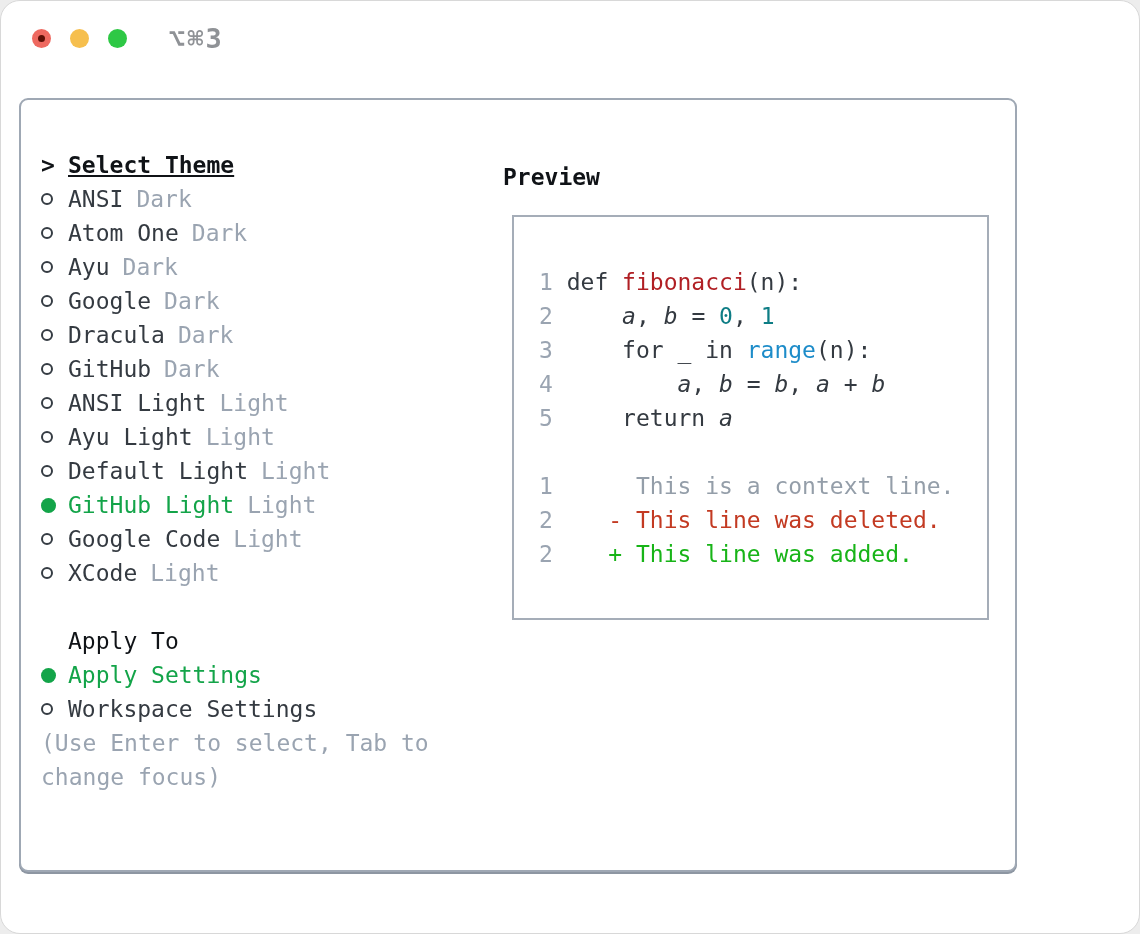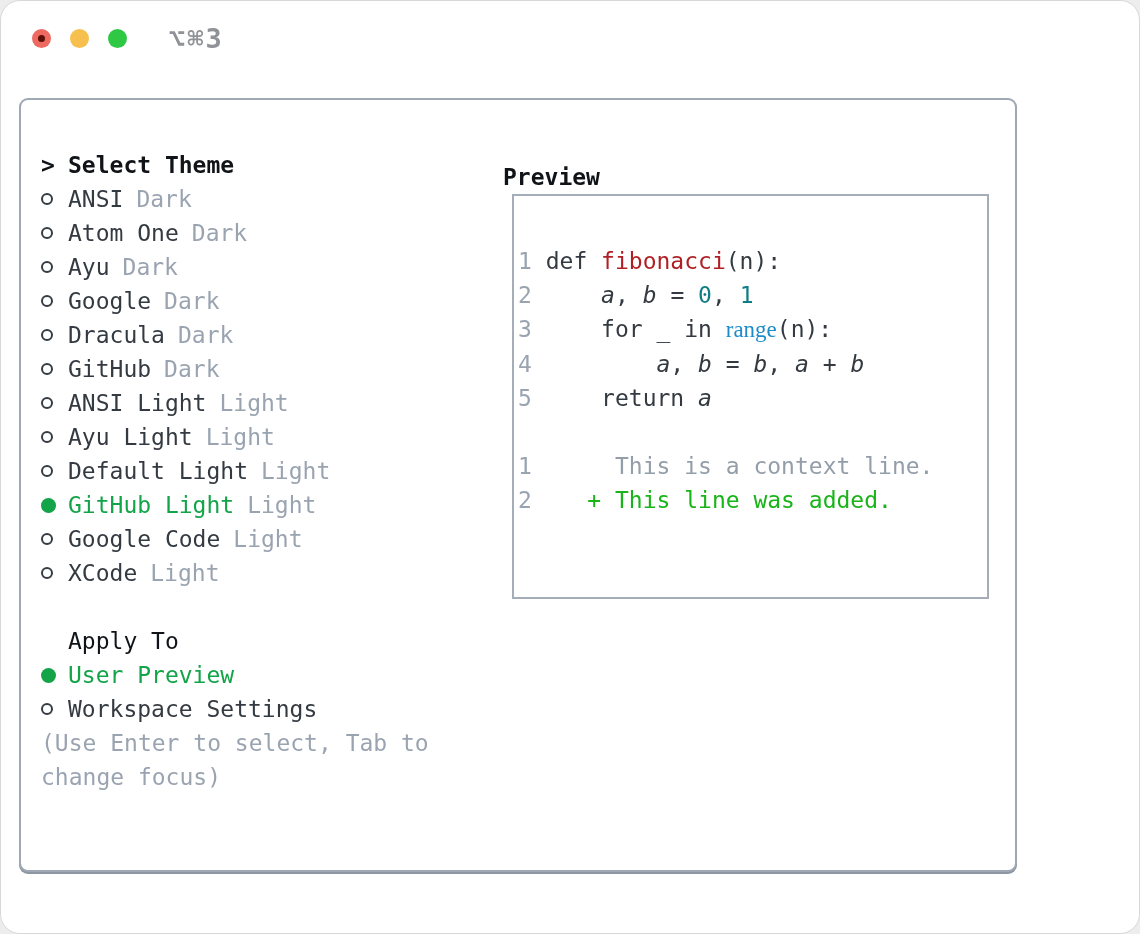--- a/index.html
+++ b/index.html
@@ -26,38 +26,38 @@
     border:2px solid var(--panel-border); border-radius:9px; background:#fff;
     box-shadow:0 2px 0 #8d96a2;
   }
   .leftcol{position:absolute; left:20px; top:48px; width:438px; font-size:23px; color:var(--fg);}
   .row{display:flex; align-items:center; height:34px; white-space:pre;}
   .row.blank{height:34px;}
   .marker{display:inline-flex; align-items:center; width:27px; flex:0 0 27px;}
   .ring{display:inline-block; width:12px; height:12px; border:2px solid #353c43; border-radius:50%;}
   .dot{display:inline-block; width:15px; height:15px; background:var(--green); border-radius:50%;}
   .prompt{font-weight:bold; color:var(--black);}
-  .htitle{font-weight:bold; color:var(--black);}
+  .htitle{font-weight:bold; color:var(--black);text-decoration:underline;}
   .tname{color:var(--fg);}
   .tname.sel{color:var(--green);}
   .variant{color:var(--muted); margin-left:13px;}
   .subhead{color:var(--black);}
   .hint{width:432px; color:var(--muted); line-height:34px; font-size:23px;}
   .rightcol{position:absolute; left:482px; top:60px;}
   .pvtitle{font-size:23px; font-weight:bold; color:var(--black); height:34px; line-height:34px;}
   .pvbox{
-    margin-left:9px; width:477px; height:405px;
-    border:2px solid #a5adb8; background:#fff; padding:48px 0 0 4px; overflow:hidden;
+    margin-left:9px; margin-top:21px; width:477px; height:405px;
+    border:2px solid #a5adb8; background:#fff; padding:48px 0 0 25px; overflow:hidden;
   }
   .code-line{white-space:pre; font-size:23px; line-height:34px; min-height:34px; color:var(--fg);}
   .gutter{color:var(--muted);}
   .s-fg{color:var(--fg);}
   .s-func{color:var(--func);}
   .s-num{color:var(--numc);}
-  .s-builtin{color:var(--builtin);font-family:Liberation Serif, serif;}
+  .s-builtin{color:var(--builtin);}
   .s-var{color:var(--fg); font-style:italic;}
   .s-context{color:var(--contextc);}
   .s-deleted{color:var(--deleted);}
   .s-added{color:var(--added);}
 </style>
 </head>
 <body>
 
 <div class="window">
   <div class="titlebar">
@@ -91,35 +91,36 @@
         </div>
 
       <div class="row blank"></div>
 
       <div class="row">
         <span class="marker"></span>
         <span class="subhead">Apply To</span>
       </div>
 
       <div>
-          <div class="row"><span class="marker"><span class="dot"></span></span><span class="tname sel">User Preview</span></div>
+          <div class="row"><span class="marker"><span class="dot"></span></span><span class="tname sel">Apply Settings</span></div>
           <div class="row"><span class="marker"><span class="ring"></span></span><span class="tname">Workspace Settings</span></div>
         </div>
 
       <div class="hint">(Use Enter to select, Tab to change focus)</div>
     </div>
 
     <div class="rightcol">
       <div class="pvtitle">Preview</div>
       <div class="pvbox">
           <div class="code-line"><span class="gutter">1</span> <span class="s-fg">def </span><span class="s-func">fibonacci</span><span class="s-fg">(n):</span></div>
           <div class="code-line"><span class="gutter">2</span> <span class="s-fg">    </span><span class="s-var">a</span><span class="s-fg">, </span><span class="s-var">b</span><span class="s-fg"> = </span><span class="s-num">0</span><span class="s-fg">, </span><span class="s-num">1</span></div>
           <div class="code-line"><span class="gutter">3</span> <span class="s-fg">    for _ in </span><span class="s-builtin">range</span><span class="s-fg">(n):</span></div>
           <div class="code-line"><span class="gutter">4</span> <span class="s-fg">        </span><span class="s-var">a</span><span class="s-fg">, </span><span class="s-var">b</span><span class="s-fg"> = </span><span class="s-var">b</span><span class="s-fg">, </span><span class="s-var">a</span><span class="s-fg"> + </span><span class="s-var">b</span></div>
           <div class="code-line"><span class="gutter">5</span> <span class="s-fg">    return </span><span class="s-var">a</span></div>
           <div class="code-line"><span class="gutter"></span> </div>
           <div class="code-line"><span class="gutter">1</span> <span class="s-context">     This is a context line.</span></div>
+          <div class="code-line"><span class="gutter">2</span> <span class="s-deleted">   - This line was deleted.</span></div>
           <div class="code-line"><span class="gutter">2</span> <span class="s-added">   + This line was added.</span></div>
         </div>
     </div>
 
   </div>
 </div>
 
 </body></html>

